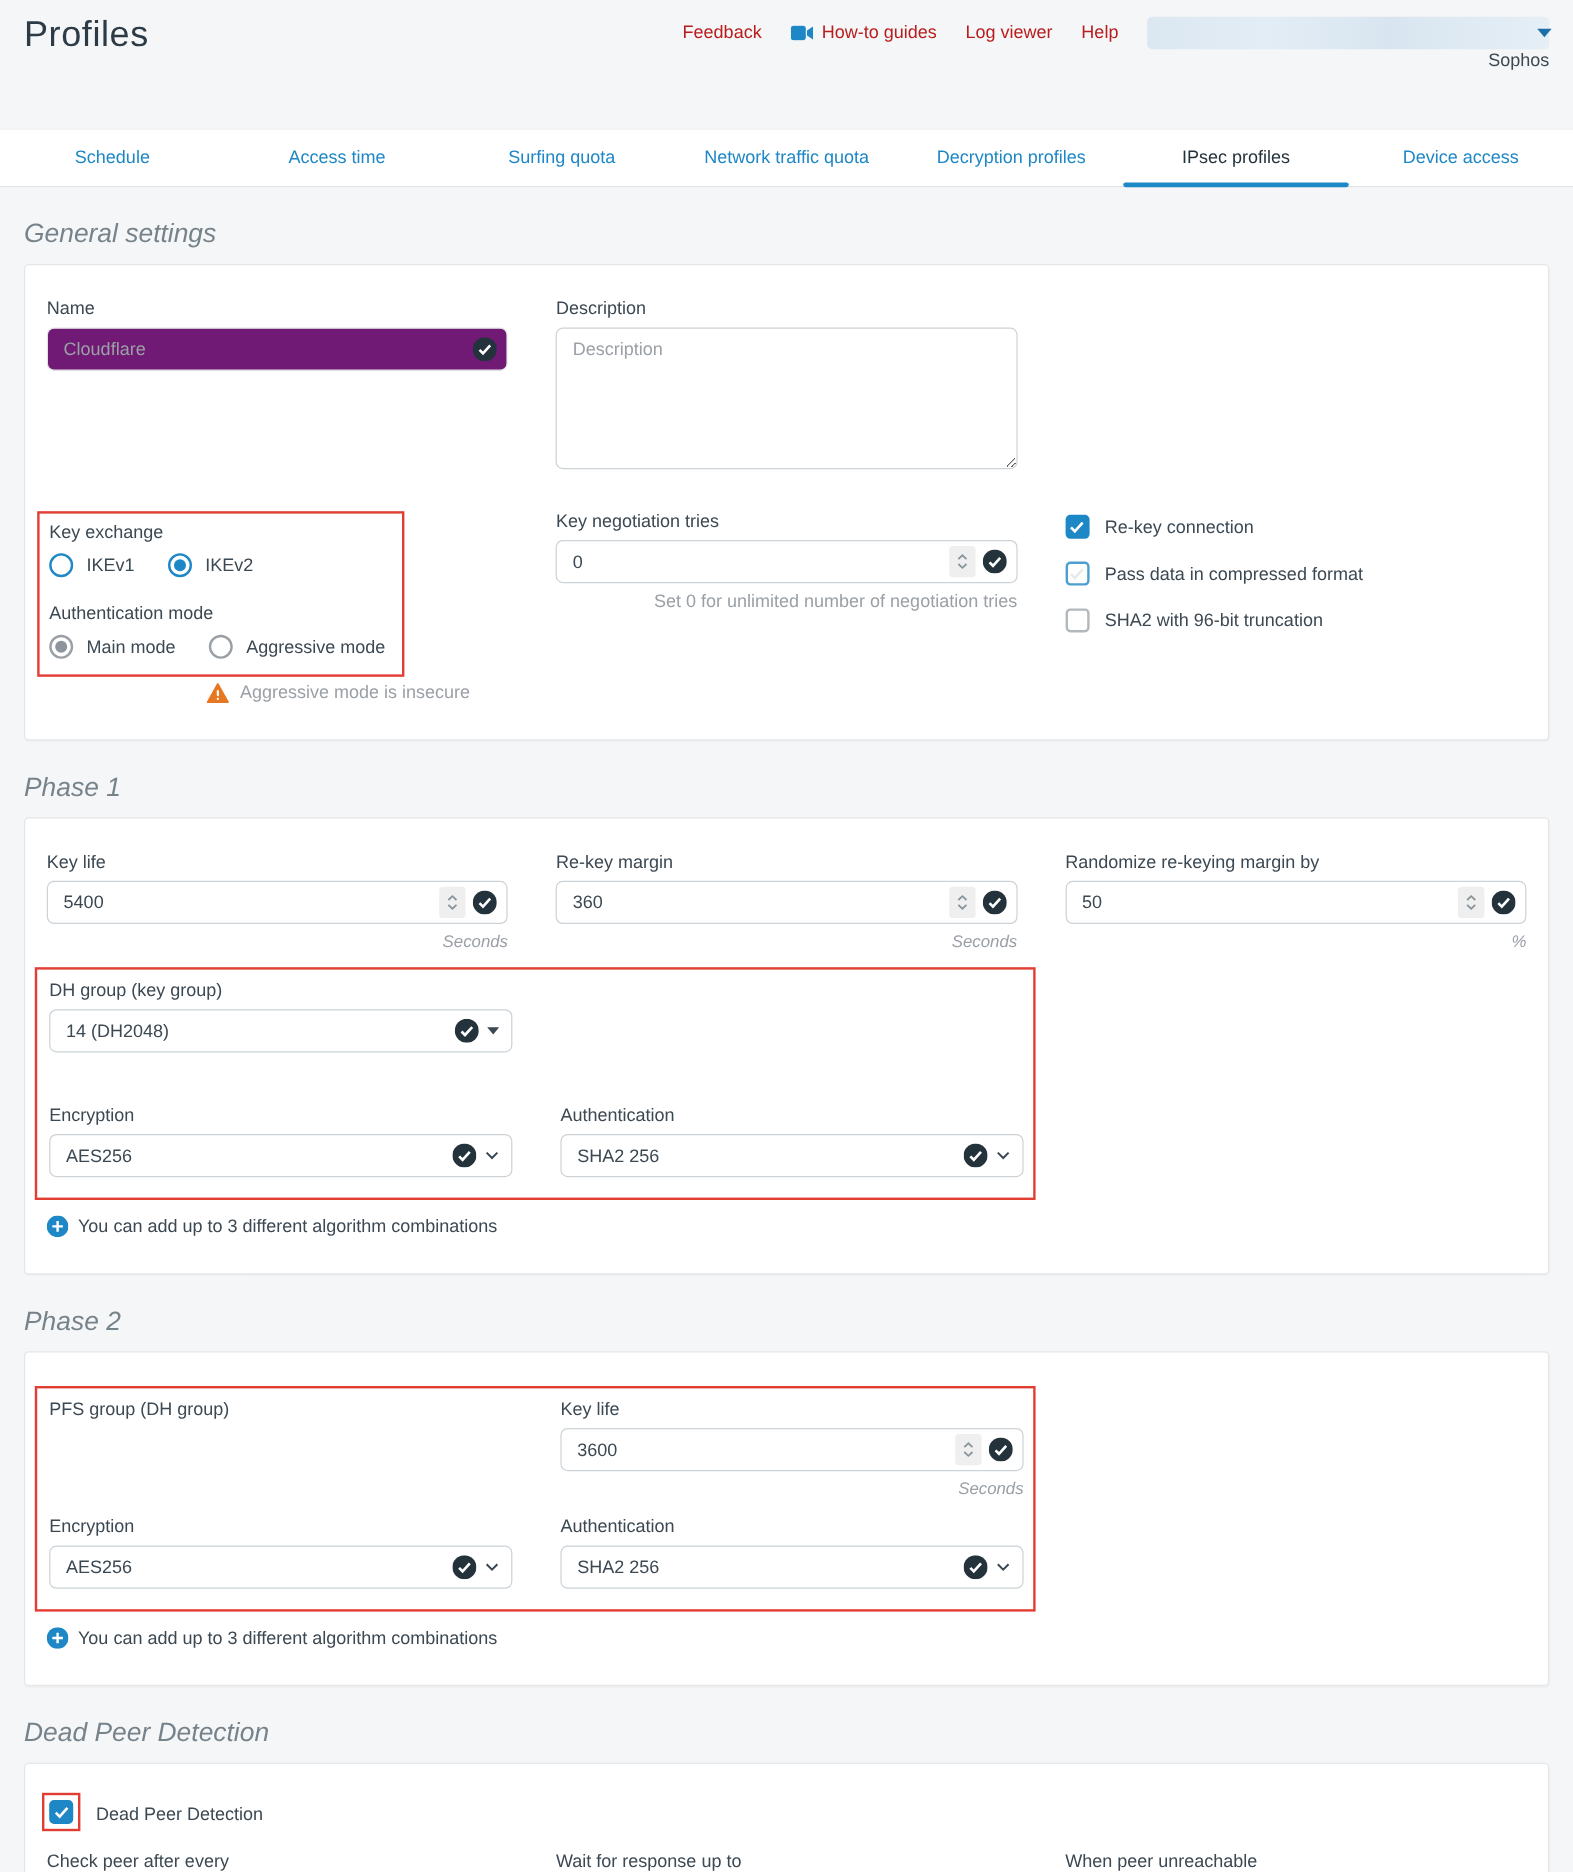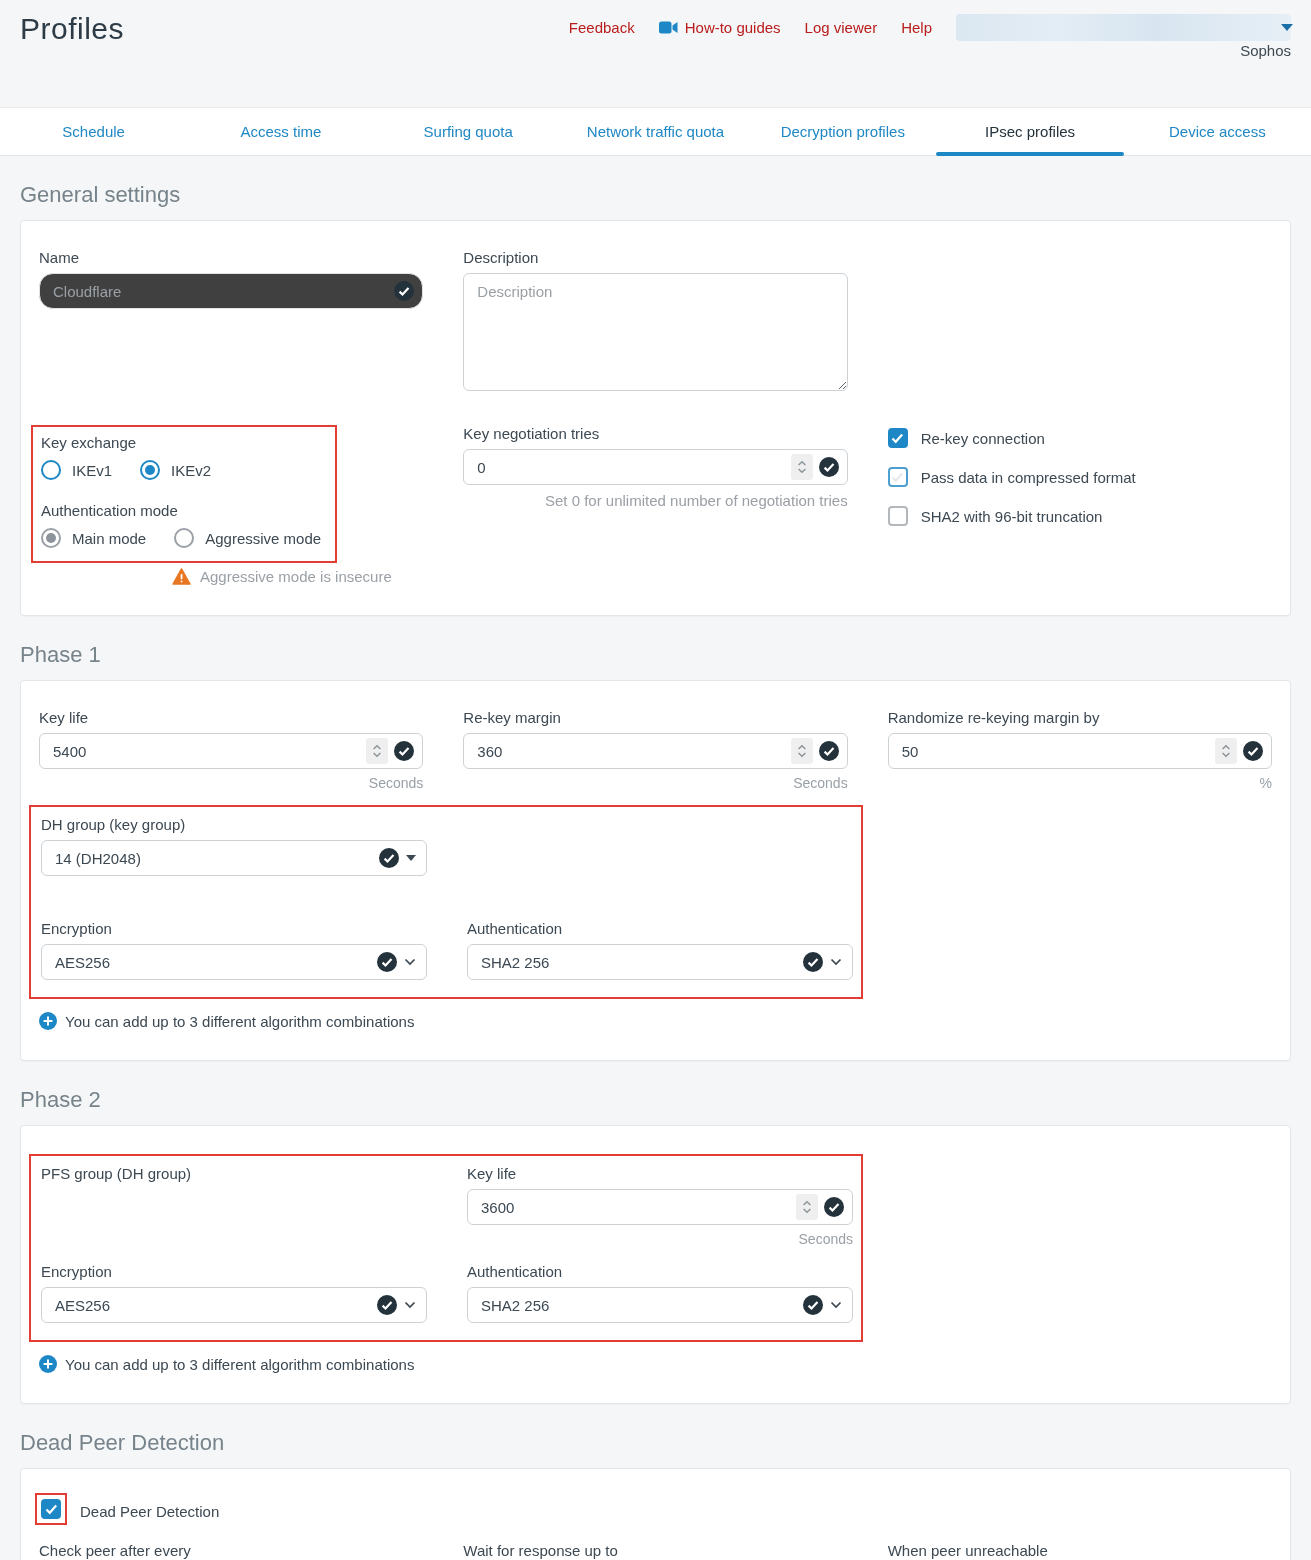--- a/index.html
+++ b/index.html
@@ -39,40 +39,40 @@
   .tab {
     flex: 1 1 0; display: flex; align-items: center; justify-content: center;
     font-size: 15px; color: #1e87c5; cursor: pointer; position: relative;
   }
   .tab.active { color: #24323c; }
   .tab.active::after {
     content:""; position: absolute; left: 0; right: 0; bottom: -1px; height: 4px;
     background: #1e87c5; border-radius: 2px;
   }
   
-  .section-heading { margin: 26px 20px 12px 20px; font-size: 22px; font-weight: 400; color: #76838b; }
+  .section-heading { margin: 26px 20px 12px 20px; font-size: 22px; font-weight: 400; color: #76838b; font-style: italic; }
   .card {
     margin: 0 20px; background: #fff; border: 1px solid #e5e6e7; border-radius: 4px;
     padding: 28px 18px 30px 18px; box-shadow: 0 1px 1px rgba(0,0,0,.03);
   }
   .grid3 { display: grid; grid-template-columns: repeat(3, 1fr); column-gap: 40px; }
   .field-label { font-size: 15px; color: #3c4852; margin-bottom: 7px; display: block; }
   .input-wrap { position: relative; }
   .text-input {
     width: 100%; height: 36px; border: 1px solid #ccd2d6; border-radius: 6px;
     padding: 0 70px 0 13px; font-size: 15px; color: #3c4852; background: #fff;
     font-family: "Liberation Sans", sans-serif; outline: none;
   }
-  .text-input.disabled { background: #404040; border-color: #e2e3e4; color: #9aa0a6; border-radius: 14px; }
+  .text-input.disabled { background: #701a75; border-color: #e2e3e4; color: #9aa0a6; }
   .icon-right { position: absolute; right: 9px; top: 50%; transform: translateY(-50%); display: flex; align-items: center; gap: 6px; }
   .stepper {
     width: 22px; height: 26px; background: #efefef; border-radius: 3px;
     display: flex; align-items: center; justify-content: center; cursor: pointer;
   }
-  .unit { display: block; text-align: right; font-size: 14px; color: #9aa0a6; margin-top: 6px; }
+  .unit { display: block; text-align: right; font-size: 14px; color: #9aa0a6; margin-top: 6px; font-style: italic; }
   .help-text { display: block; text-align: right; font-size: 15px; color: #9aa0a6; margin-top: 7px; }
   textarea.desc {
     width: 100%; height: 118px; border: 1px solid #ccd2d6; border-radius: 6px;
     padding: 9px 13px; font-size: 15px; color: #3c4852; resize: both;
     font-family: "Liberation Sans", sans-serif; outline: none;
   }
   textarea.desc::placeholder { color: #9aa0a6; }
   
   .select-box {
     height: 36px; border: 1px solid #ccd2d6; border-radius: 6px; background: #fff;

